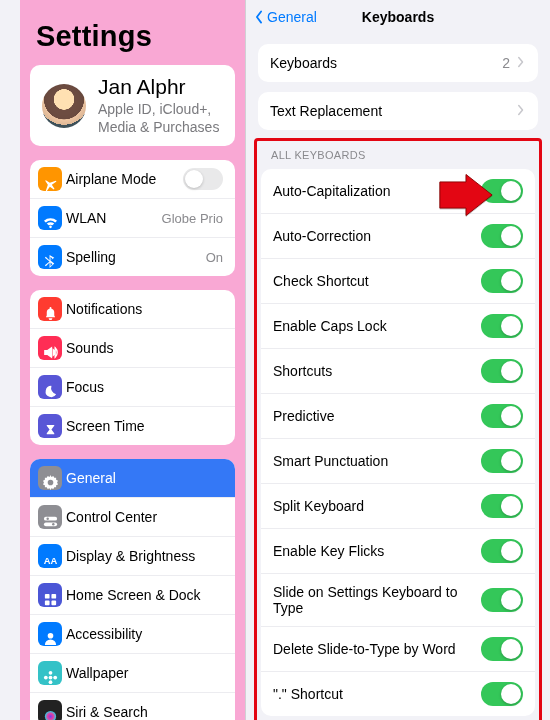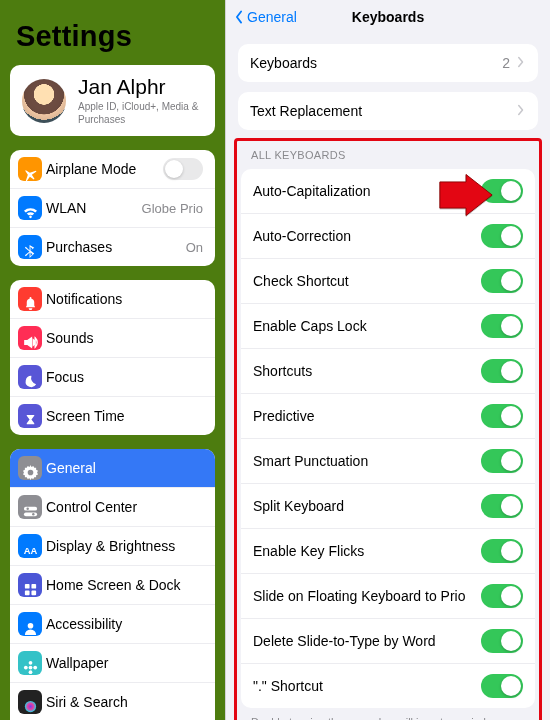--- a/index.html
+++ b/index.html
@@ -1,28 +1,28 @@
 <!DOCTYPE html>
 <html><head>
 <meta charset="utf-8">
 <style>
 * { margin: 0; padding: 0; box-sizing: border-box; font-family: -apple-system, "Helvetica Neue", Arial, sans-serif; -webkit-font-smoothing: antialiased; }
 body { background: #f2f2f7; width: 550px; height: 720px; overflow: hidden; display: flex; color: #000; }
-.sidebar { width: 225px; background: #4d7c0f; height: 100%; overflow-y: auto; overflow-x: hidden; }
+.sidebar { width: 225px; background: #f9a8d4; height: 100%; overflow-y: auto; overflow-x: hidden; margin-left: 20px; }
 .sidebar::-webkit-scrollbar{width:0}
 .main { flex: 1; background: #f2f2f7; border-left: 1px solid #d0d0d4; height: 100%; overflow-y: auto; overflow-x:hidden; position: relative; }
 .main::-webkit-scrollbar{width:0}
 
 h1.settings-title { font-size: 29px; font-weight: 700; padding: 20px 16px 8px; letter-spacing: .2px; }
 
 .profile-card { background: #fff; margin: 4px 10px 14px; border-radius: 10px; padding: 10px 12px; display: flex; align-items: center; gap: 12px; }
 .avatar { width: 44px; height: 44px; border-radius: 50%; background: radial-gradient(circle at 50% 35%, #ffe0b2 0 28%, #6d4c41 29% 55%, #f5cba7 56% 70%, #455a64 70% 100%); position: relative; flex-shrink:0;}
 .avatar::after{content:"";position:absolute;inset:0;border-radius:50%;box-shadow:inset 0 -4px 8px rgba(0,0,0,.15)}
 .profile-name { font-size: 21px; font-weight: 500; }
-.profile-sub { font-size: 10px; color: #7a7a7e; line-height: 1.3; margin-top:1px;}
+.profile-sub { font-size: 14px; color: #7a7a7e; line-height: 1.3; margin-top:1px;}
 
 .group { background: #fff; margin: 0 10px 14px; border-radius: 10px; overflow: hidden; }
 .row { display: flex; align-items: center; padding: 7px 12px 7px 8px; gap: 4px; border-top: 1px solid #ececf0; min-height: 36px; }
 .row:first-child { border-top: none; }
 .row .label { flex: 1; font-size: 14px; }
 .row .val { font-size: 13px; color: #8a8a8e; }
 .row.selected { background: #3478f6; }
 .row.selected .label { color: #fff; }
 
 .icon { width: 24px; height: 24px; border-radius: 6px; display: flex; align-items: flex-end; justify-content: center; font-size: 13px; color: #fff; flex-shrink:0;}
@@ -91,21 +91,21 @@
         </span>
         <span class="label">WLAN</span>
         <span class="val">Globe Prio</span>
       </div>
       <div class="row">
         <span class="icon" style="background:#007aff">
           <svg viewBox="0 0 16 16">
             <path d="M7 1v6L3 3 2 4l5 4-5 4 1 1 4-4v6l5-5-4-3 4-3zM8 3l2 2-2 2zM8 9l2 2-2 2z"></path>
           </svg>
         </span>
-        <span class="label">Purchases</span>
+        <span class="label">Spelling</span>
         <span class="val">On</span>
       </div>
     </div>
   <div class="group" id="g-notif">
       <div class="row">
         <span class="icon" style="background:#ff3b30">
           <svg viewBox="0 0 16 16">
             <path d="M8 1a1 1 0 011 1v1a4 4 0 013 4v3l1 2H3l1-2V7a4 4 0 013-4V2a1 1 0 011-1zM6 13h4a2 2 0 01-4 0z"></path>
           </svg>
         </span>
@@ -286,21 +286,21 @@
         </div>
         <div class="mrow">
           <span class="mlabel">Split Keyboard</span>
           <div class="tgl"></div>
         </div>
         <div class="mrow">
           <span class="mlabel">Enable Key Flicks</span>
           <div class="tgl"></div>
         </div>
         <div class="mrow">
-          <span class="mlabel">Slide on Floating Keyboard to Prio</span>
+          <span class="mlabel">Slide on Settings Keyboard to Type</span>
           <div class="tgl"></div>
         </div>
         <div class="mrow">
           <span class="mlabel">Delete Slide-to-Type by Word</span>
           <div class="tgl"></div>
         </div>
         <div class="mrow">
           <span class="mlabel">"." Shortcut</span>
           <div class="tgl"></div>
         </div>

